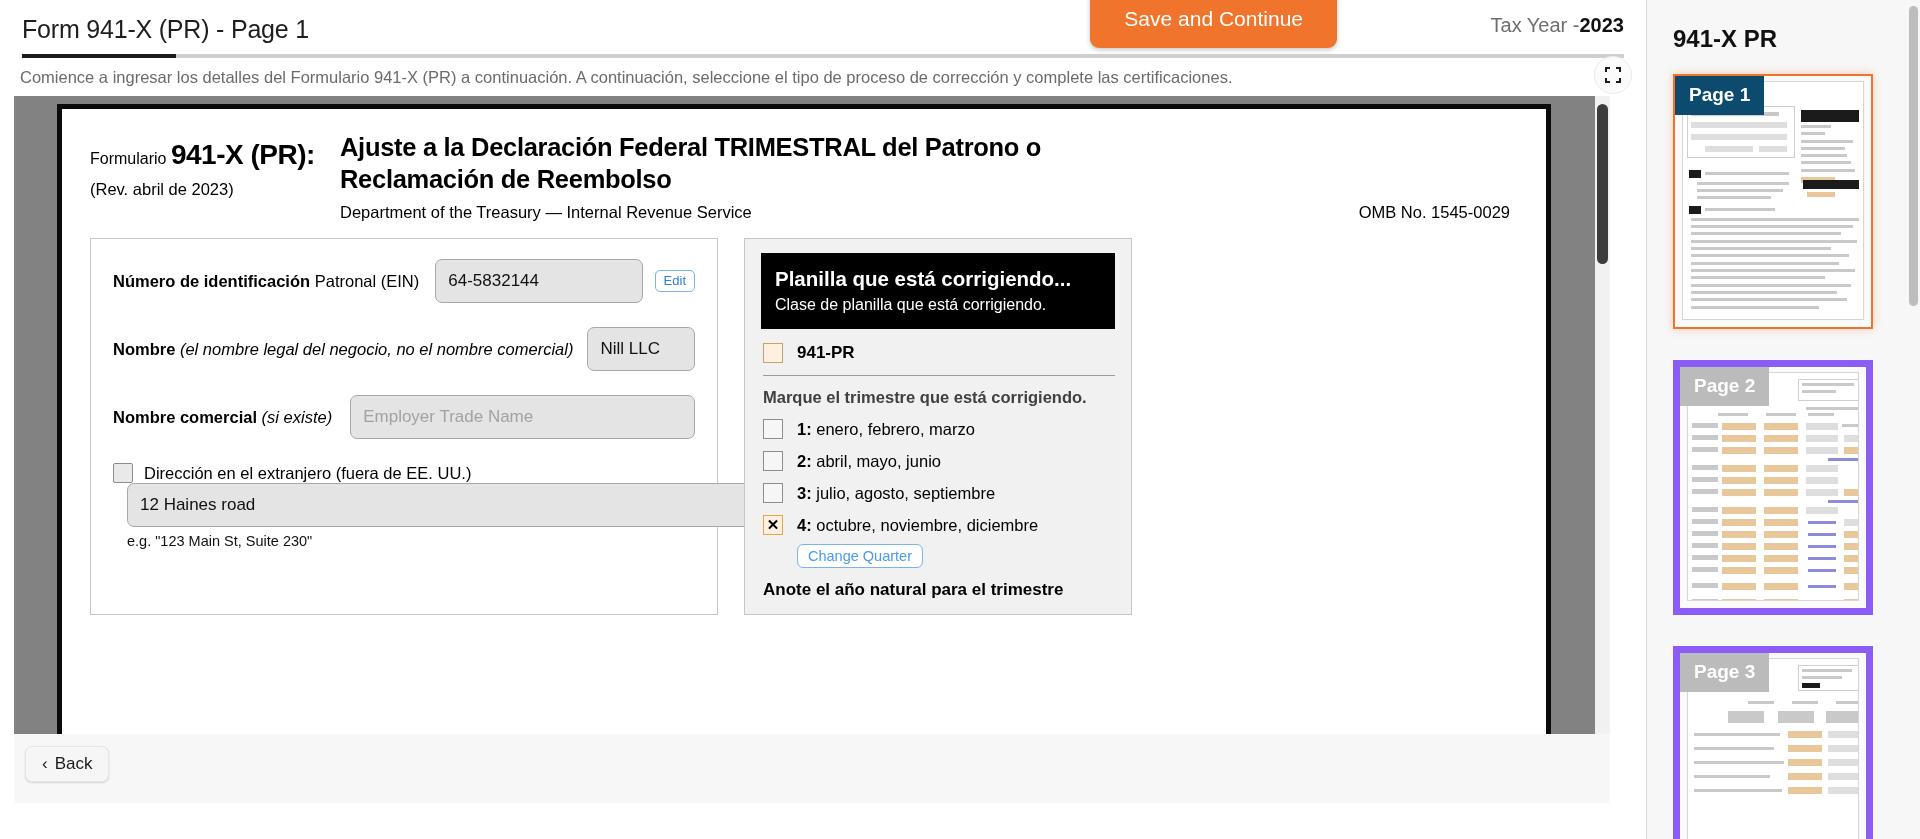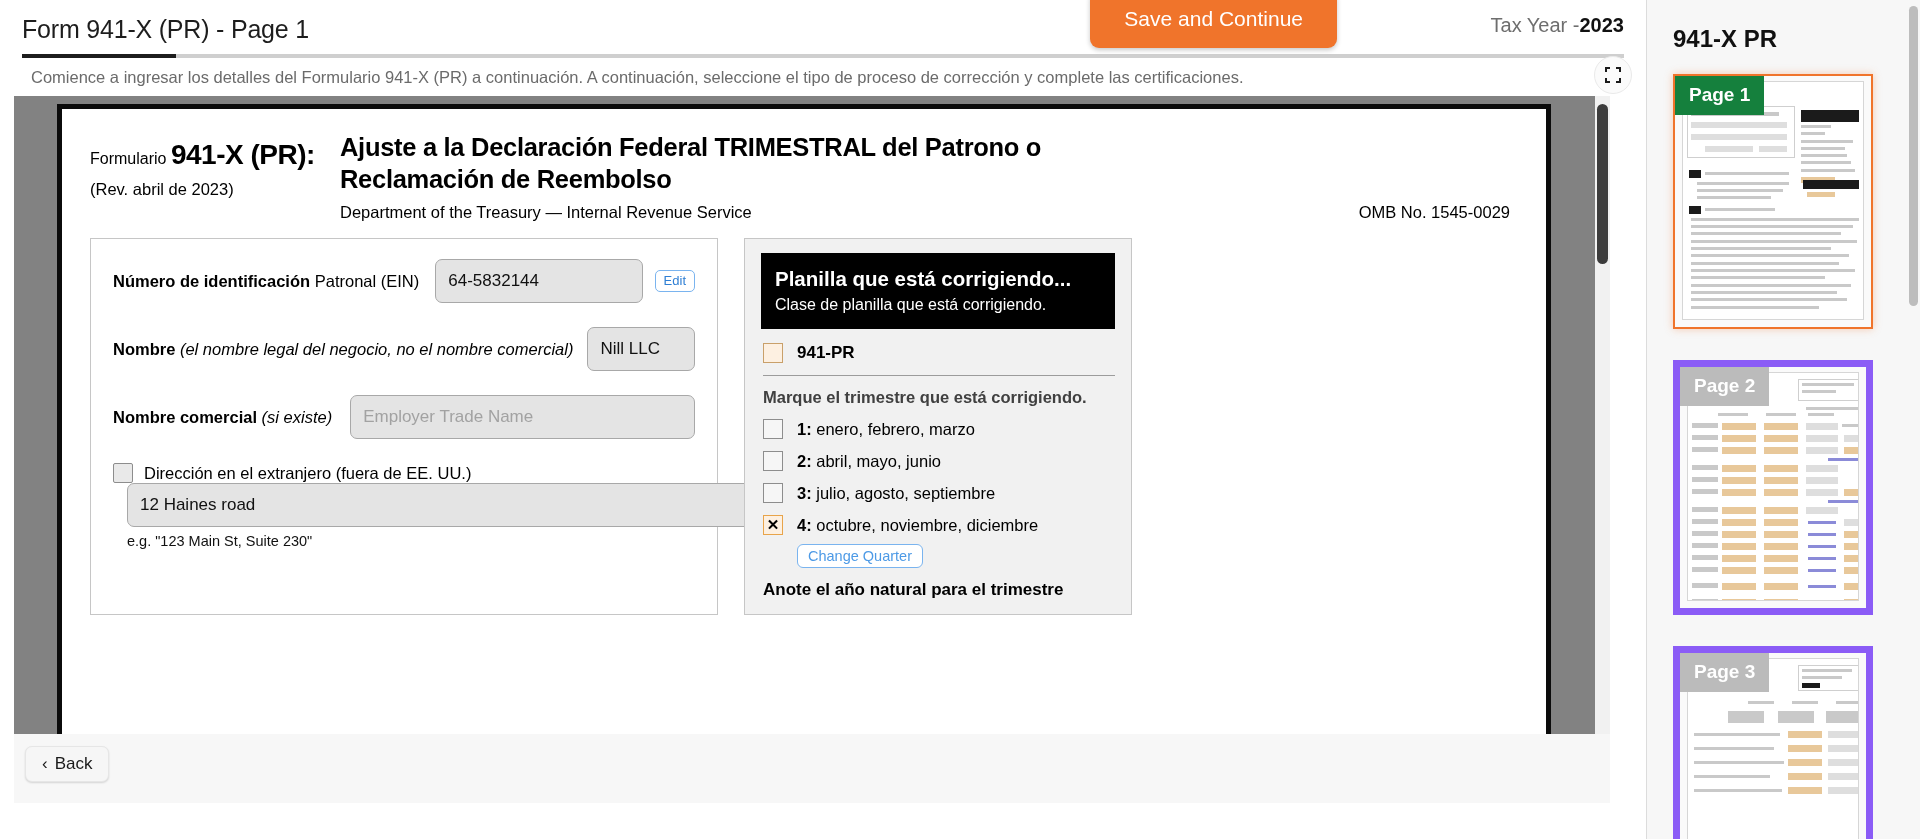--- a/index.html
+++ b/index.html
@@ -28,21 +28,21 @@
   .tax-year b { color: #111; font-weight: 700; }
   .head-rule {
     position: absolute; left: 22px; right: 22px; bottom: 0;
     height: 4px; background: #cfcfcf;
   }
   .head-rule::before {
     content: ""; position: absolute; left: 0; top: 0;
     width: 154px; height: 4px; background: #1d1d1d;
   }
   .page-sub {
-    padding: 8px 22px 0 31px;
+    padding: 8px 22px 0 20px;
     font-size: 16.5px; color: #6b6b6b; line-height: 22px;
   }
 
   
   #viewer {
     position: absolute; left: 14px; top: 96px;
     width: 1596px; height: 638px;
     background: #828282;
     overflow: hidden;
   }
@@ -202,21 +202,21 @@
     position: relative; width: 200px; height: 255px;
     background: #fafafa; border: 7px solid #8b5cf6; margin-bottom: 31px;
   }
   .thumb.active { border: 2px solid #f0742b; box-shadow: 0 0 8px rgba(240,116,43,.35); }
   .thumb-badge {
     position: absolute; left: 0; top: 0; z-index: 3;
     background: #bbbbbb; color: #ffffff;
     font-size: 19px; font-weight: 700;
     padding: 8px 14px 9px 14px;
   }
-  .thumb.active .thumb-badge { background: #15803d; }
+  .thumb.active .thumb-badge { background: #0c4a6e; }
   .thumb-page {
     position: absolute; left: 7px; top: 5px; right: 7px; bottom: 7px;
     background: #ffffff; border: 1px solid #d6d6d6;
     overflow: hidden;
   }
   
   .mini { position: absolute; background: #c9c9c9; }
   .mini.dark { background: #1b1b1b; }
   .mini.tan  { background: #e8c89a; }
   .mini.blue { background: #8b8bd8; }

